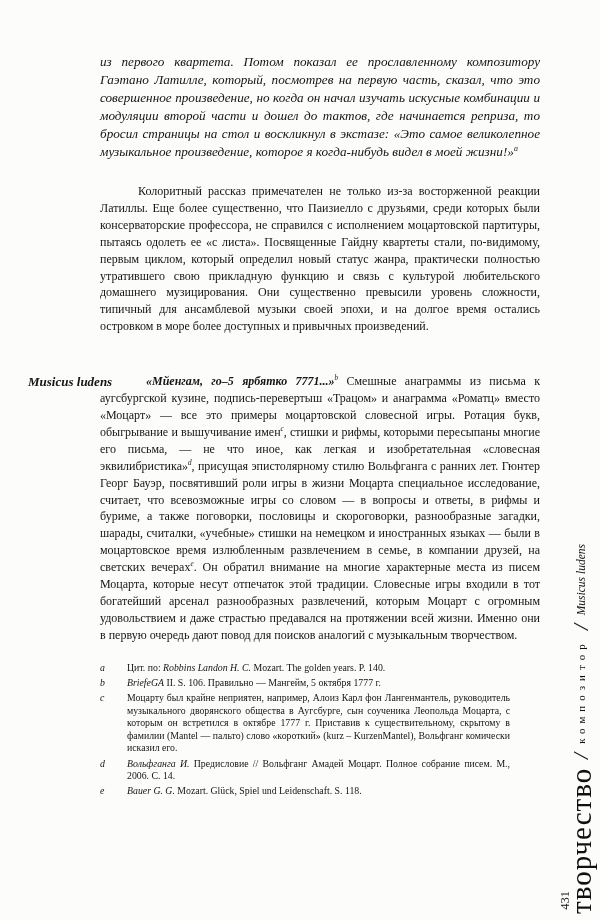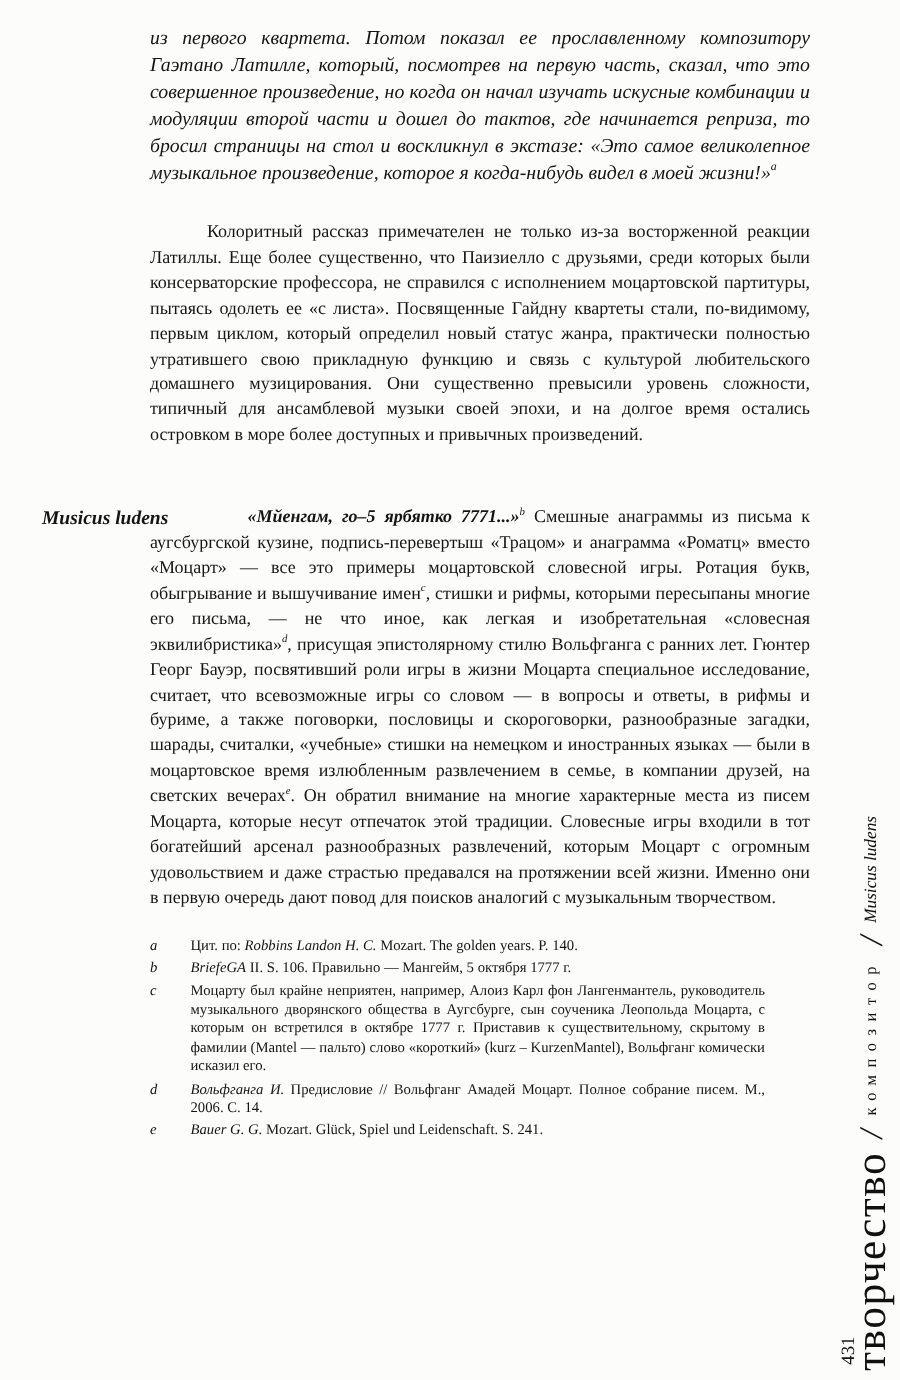--- a/index.html
+++ b/index.html
@@ -21,20 +21,21 @@
     left: 100px;
     top: 16px;
     width: 440px;
   }
   .quote {
     font-style: italic;
     font-size: 13.2px;
     line-height: 18px;
     text-align: justify;
     margin-bottom: 22px;
+    margin-top: 37px;
   }
   .body {
     font-size: 12px;
     line-height: 16.9px;
     text-align: justify;
   }
   .indent { text-indent: 38px; }
   .section {
     position: relative;
     margin-top: 38px;
@@ -46,21 +47,20 @@
     width: 110px;
     font-style: italic;
     font-weight: bold;
     font-size: 13px;
     white-space: nowrap;
   }
   .section-para { text-indent: 46px; }
   .lead {
     font-weight: bold;
     font-style: italic;
-    margin-left: 19px;
   }
   sup {
     font-size: 0.6em;
     font-style: italic;
     line-height: 0;
     vertical-align: super;
   }
   .para-after { margin-top: 0; }
   .footnotes {
     margin-top: 18px;
@@ -151,21 +151,21 @@
         <span class="fn-text"><span>Моцарту был крайне неприятен, например, Алоиз Карл фон Лангенмантель, руководитель музыкального дворянского общества в Аугсбурге, сын соученика Леопольда Моцарта, с которым он встретился в октябре 1777 г. Приставив к существительному, скрытому в фамилии (Mantel — пальто) слово «короткий» (kurz – KurzenMantel), Вольфганг комически исказил его.</span><i></i><span></span></span>
       </div>
 
       <div class="footnote">
         <span class="fn-label">d</span>
         <span class="fn-text"><span></span><i>Вольфганга И.</i><span> Предисловие // Вольфганг Амадей Моцарт. Полное собрание писем. М., 2006. С. 14.</span></span>
       </div>
 
       <div class="footnote">
         <span class="fn-label">e</span>
-        <span class="fn-text"><span></span><i>Bauer G. G.</i><span> Mozart. Glück, Spiel und Leidenschaft. S. 241.</span></span>
+        <span class="fn-text"><span></span><i>Bauer G. G.</i><span> Mozart. Glück, Spiel und Leidenschaft. S. 118.</span></span>
       </div>
 
     </section>
 
   </main>
 
   <aside class="side-title">
     <span class="mt-big">творчество</span><span class="mt-sep">/</span><span class="mt-sub">композитор</span><span class="mt-sep">/</span><span class="mt-section">Musicus ludens</span>
   </aside>
 

